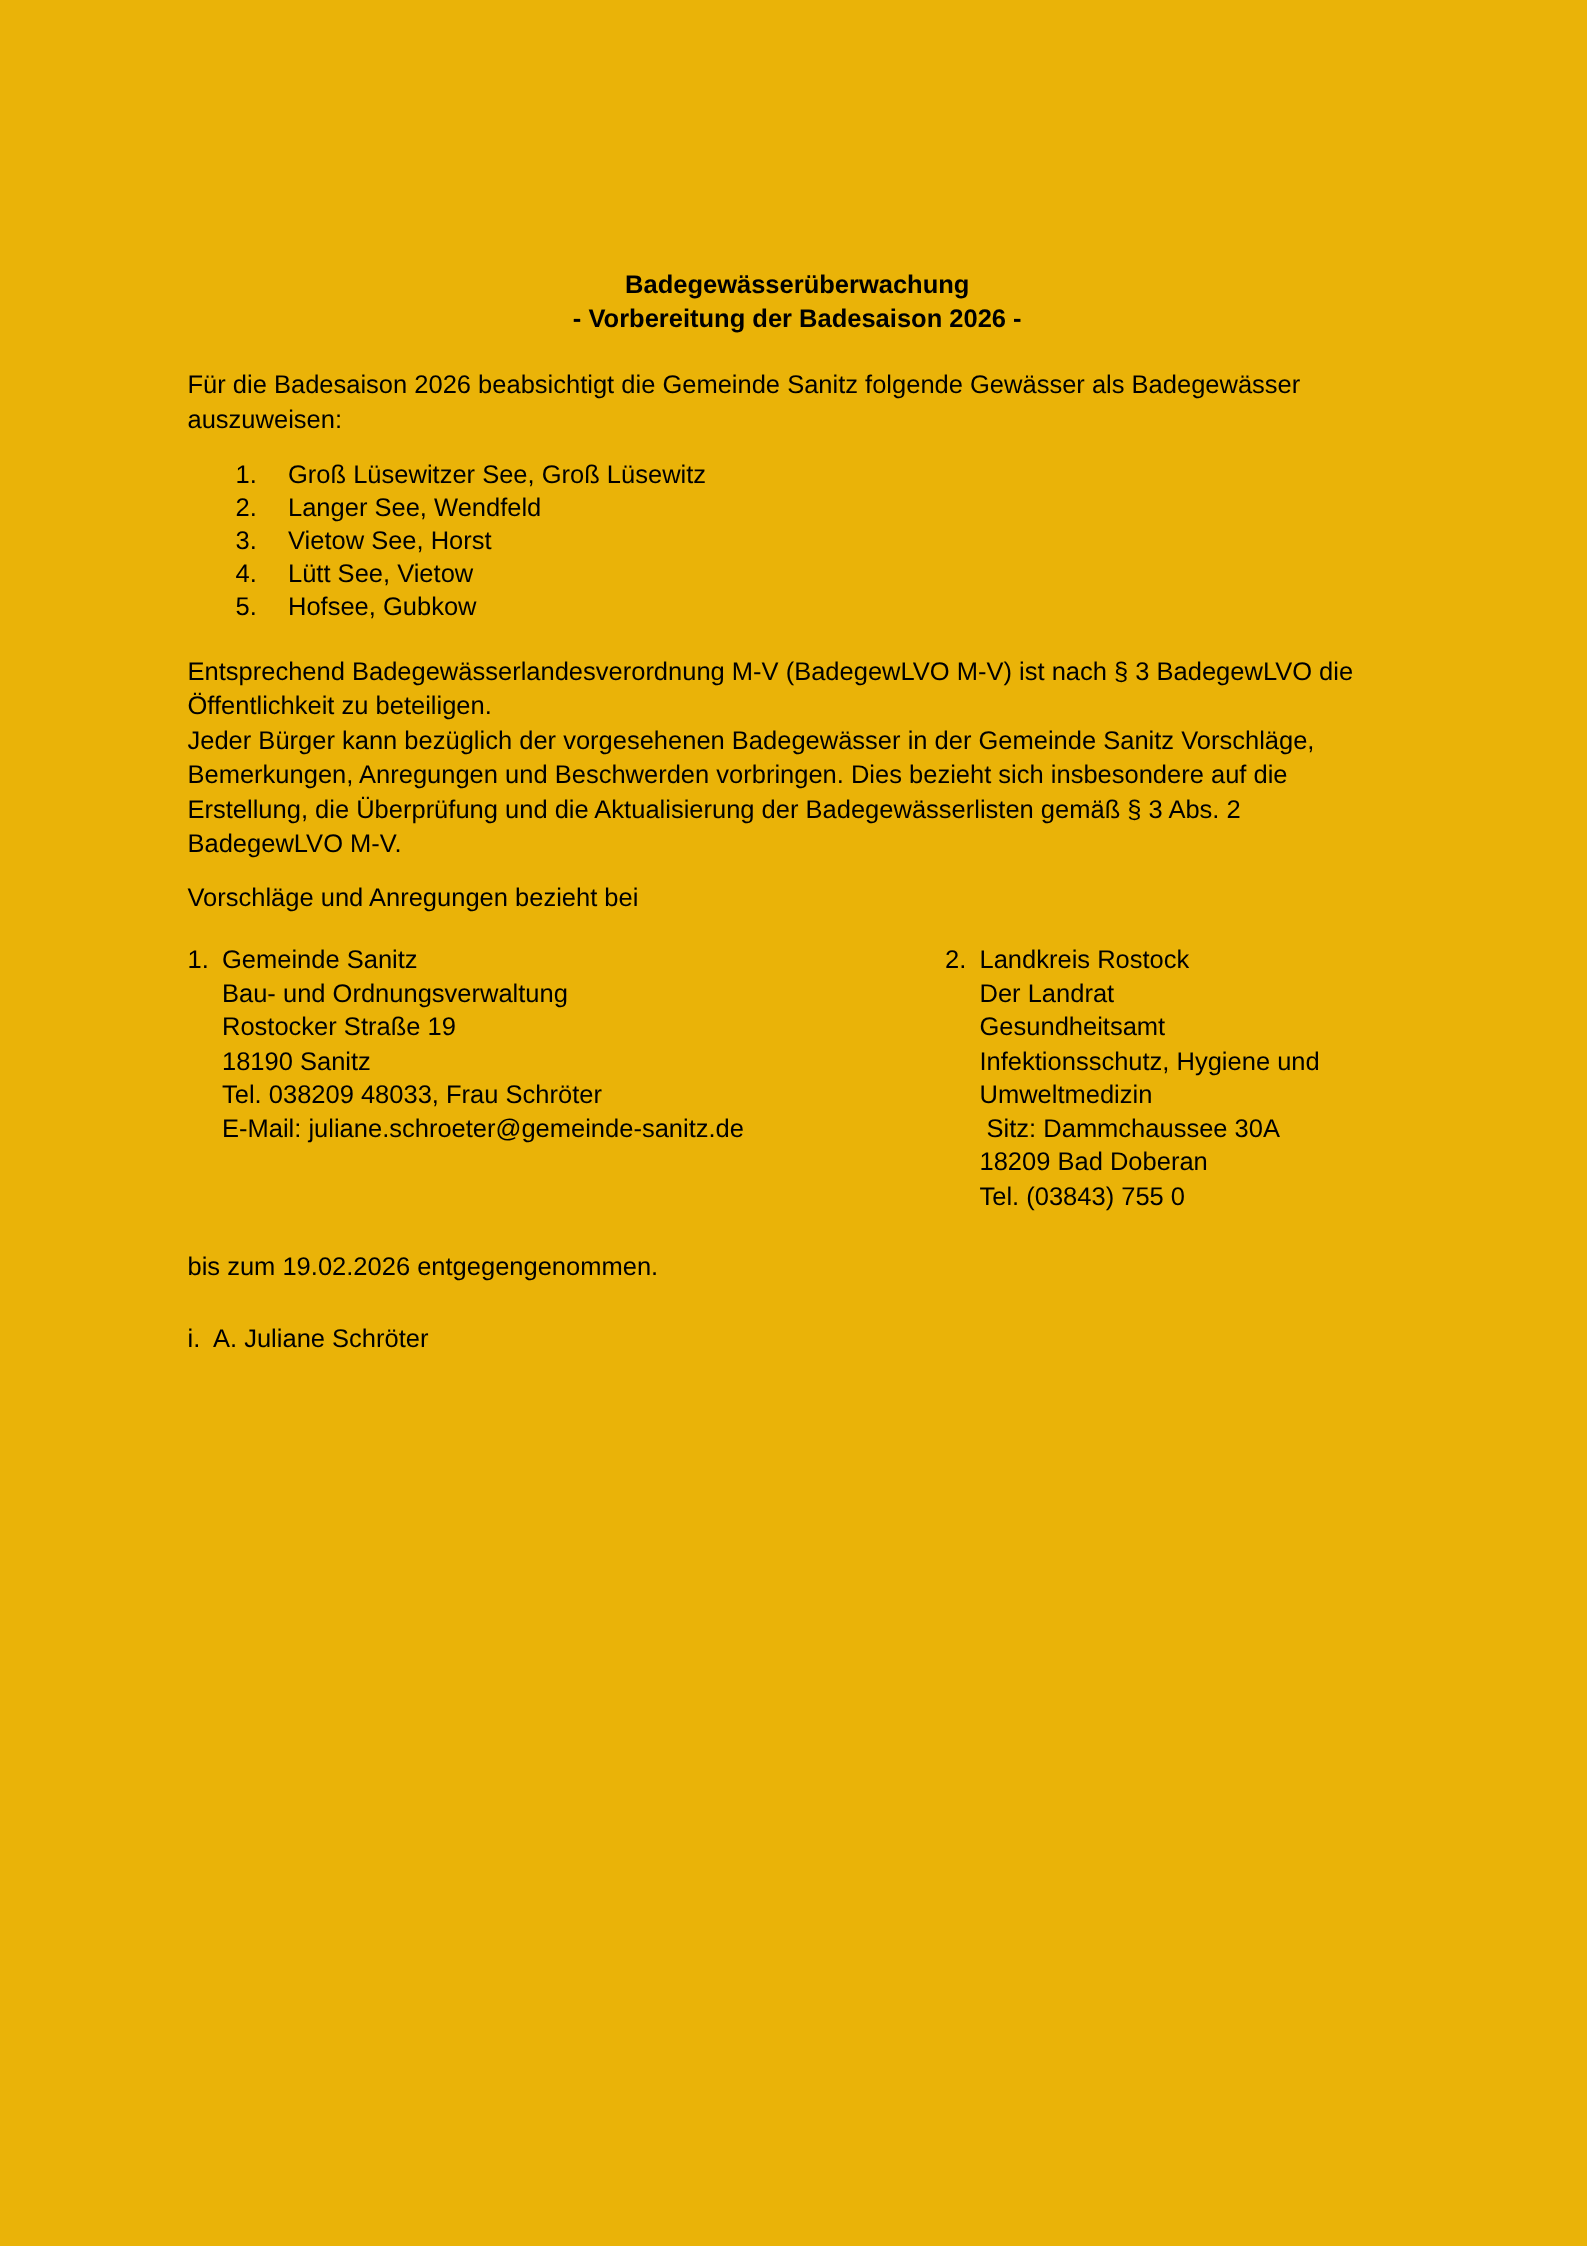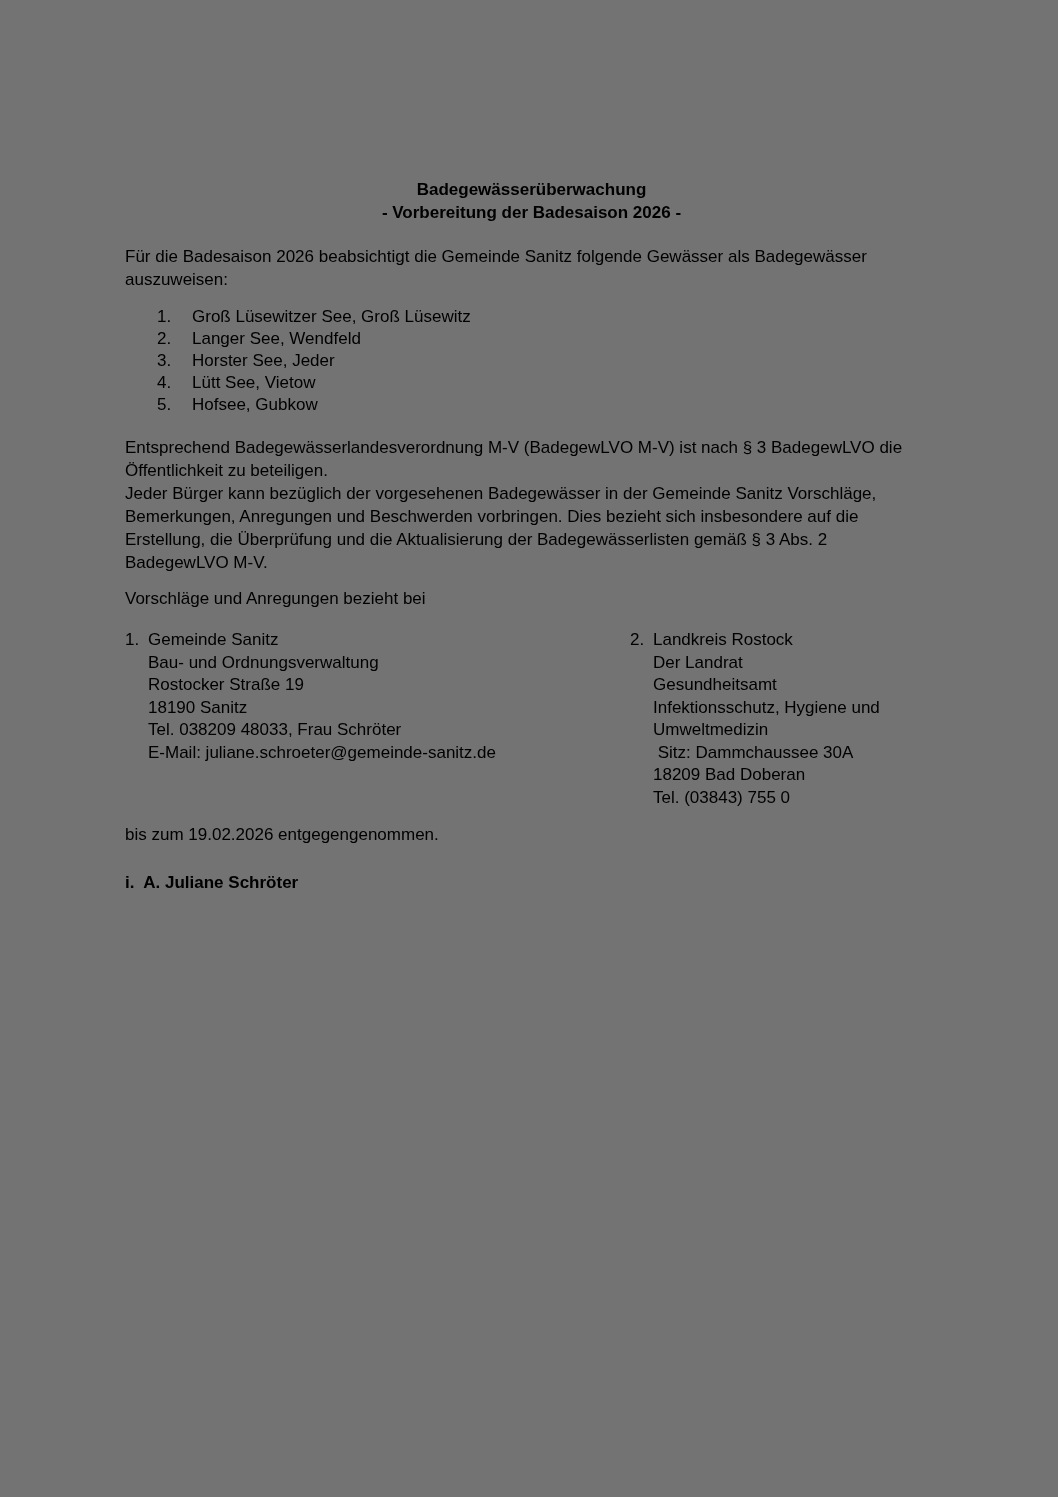--- a/index.html
+++ b/index.html
@@ -4,21 +4,21 @@
 <style>
   * { margin: 0; padding: 0; box-sizing: border-box; }
   html, body {
     width: 1058px;
     background: #ffffff;
   }
   .page {
     position: relative;
     width: 1058px;
     height: 1497px;
-    background: #737373;
+    background: #eab308;
     color: #000000;
     font-family: "Liberation Sans", sans-serif;
     font-size: 17px;
     line-height: 23px;
     overflow: hidden;
   }
   .content {
     padding: 178px 120px 0 125px;
   }
   .line { white-space: pre-wrap; }
@@ -35,22 +35,22 @@
   .contacts {
     margin-top: 19px;
     display: flex;
     line-height: 22.5px;
   }
   .contact-col-left { width: 505px; flex: 0 0 505px; }
   .contact-col-right { flex: 1; }
   .contact-first { display: flex; }
   .contact-num { width: 23px; flex: 0 0 23px; }
   .contact-line { padding-left: 23px; }
-  .deadline { margin-top: 14px; }
-  .signature { margin-top: 25px; font-weight: bold; }
+  .deadline { margin-top: 24px; }
+  .signature { margin-top: 25px; }
 </style>
 </head>
 <body>
 
 <div class="page">
   <div class="content">
 
     <div class="doc-title">
       <div class="line">Badegewässerüberwachung</div>
       <div class="line">- Vorbereitung der Badesaison 2026 -</div>
@@ -65,21 +65,21 @@
       <div class="lake-item">
         <span class="lake-num line">1.</span>
         <span class="line">Groß Lüsewitzer See, Groß Lüsewitz</span>
       </div>
       <div class="lake-item">
         <span class="lake-num line">2.</span>
         <span class="line">Langer See, Wendfeld</span>
       </div>
       <div class="lake-item">
         <span class="lake-num line">3.</span>
-        <span class="line">Horster See, Jeder</span>
+        <span class="line">Vietow See, Horst</span>
       </div>
       <div class="lake-item">
         <span class="lake-num line">4.</span>
         <span class="line">Lütt See, Vietow</span>
       </div>
       <div class="lake-item">
         <span class="lake-num line">5.</span>
         <span class="line">Hofsee, Gubkow</span>
       </div>
     </div>

